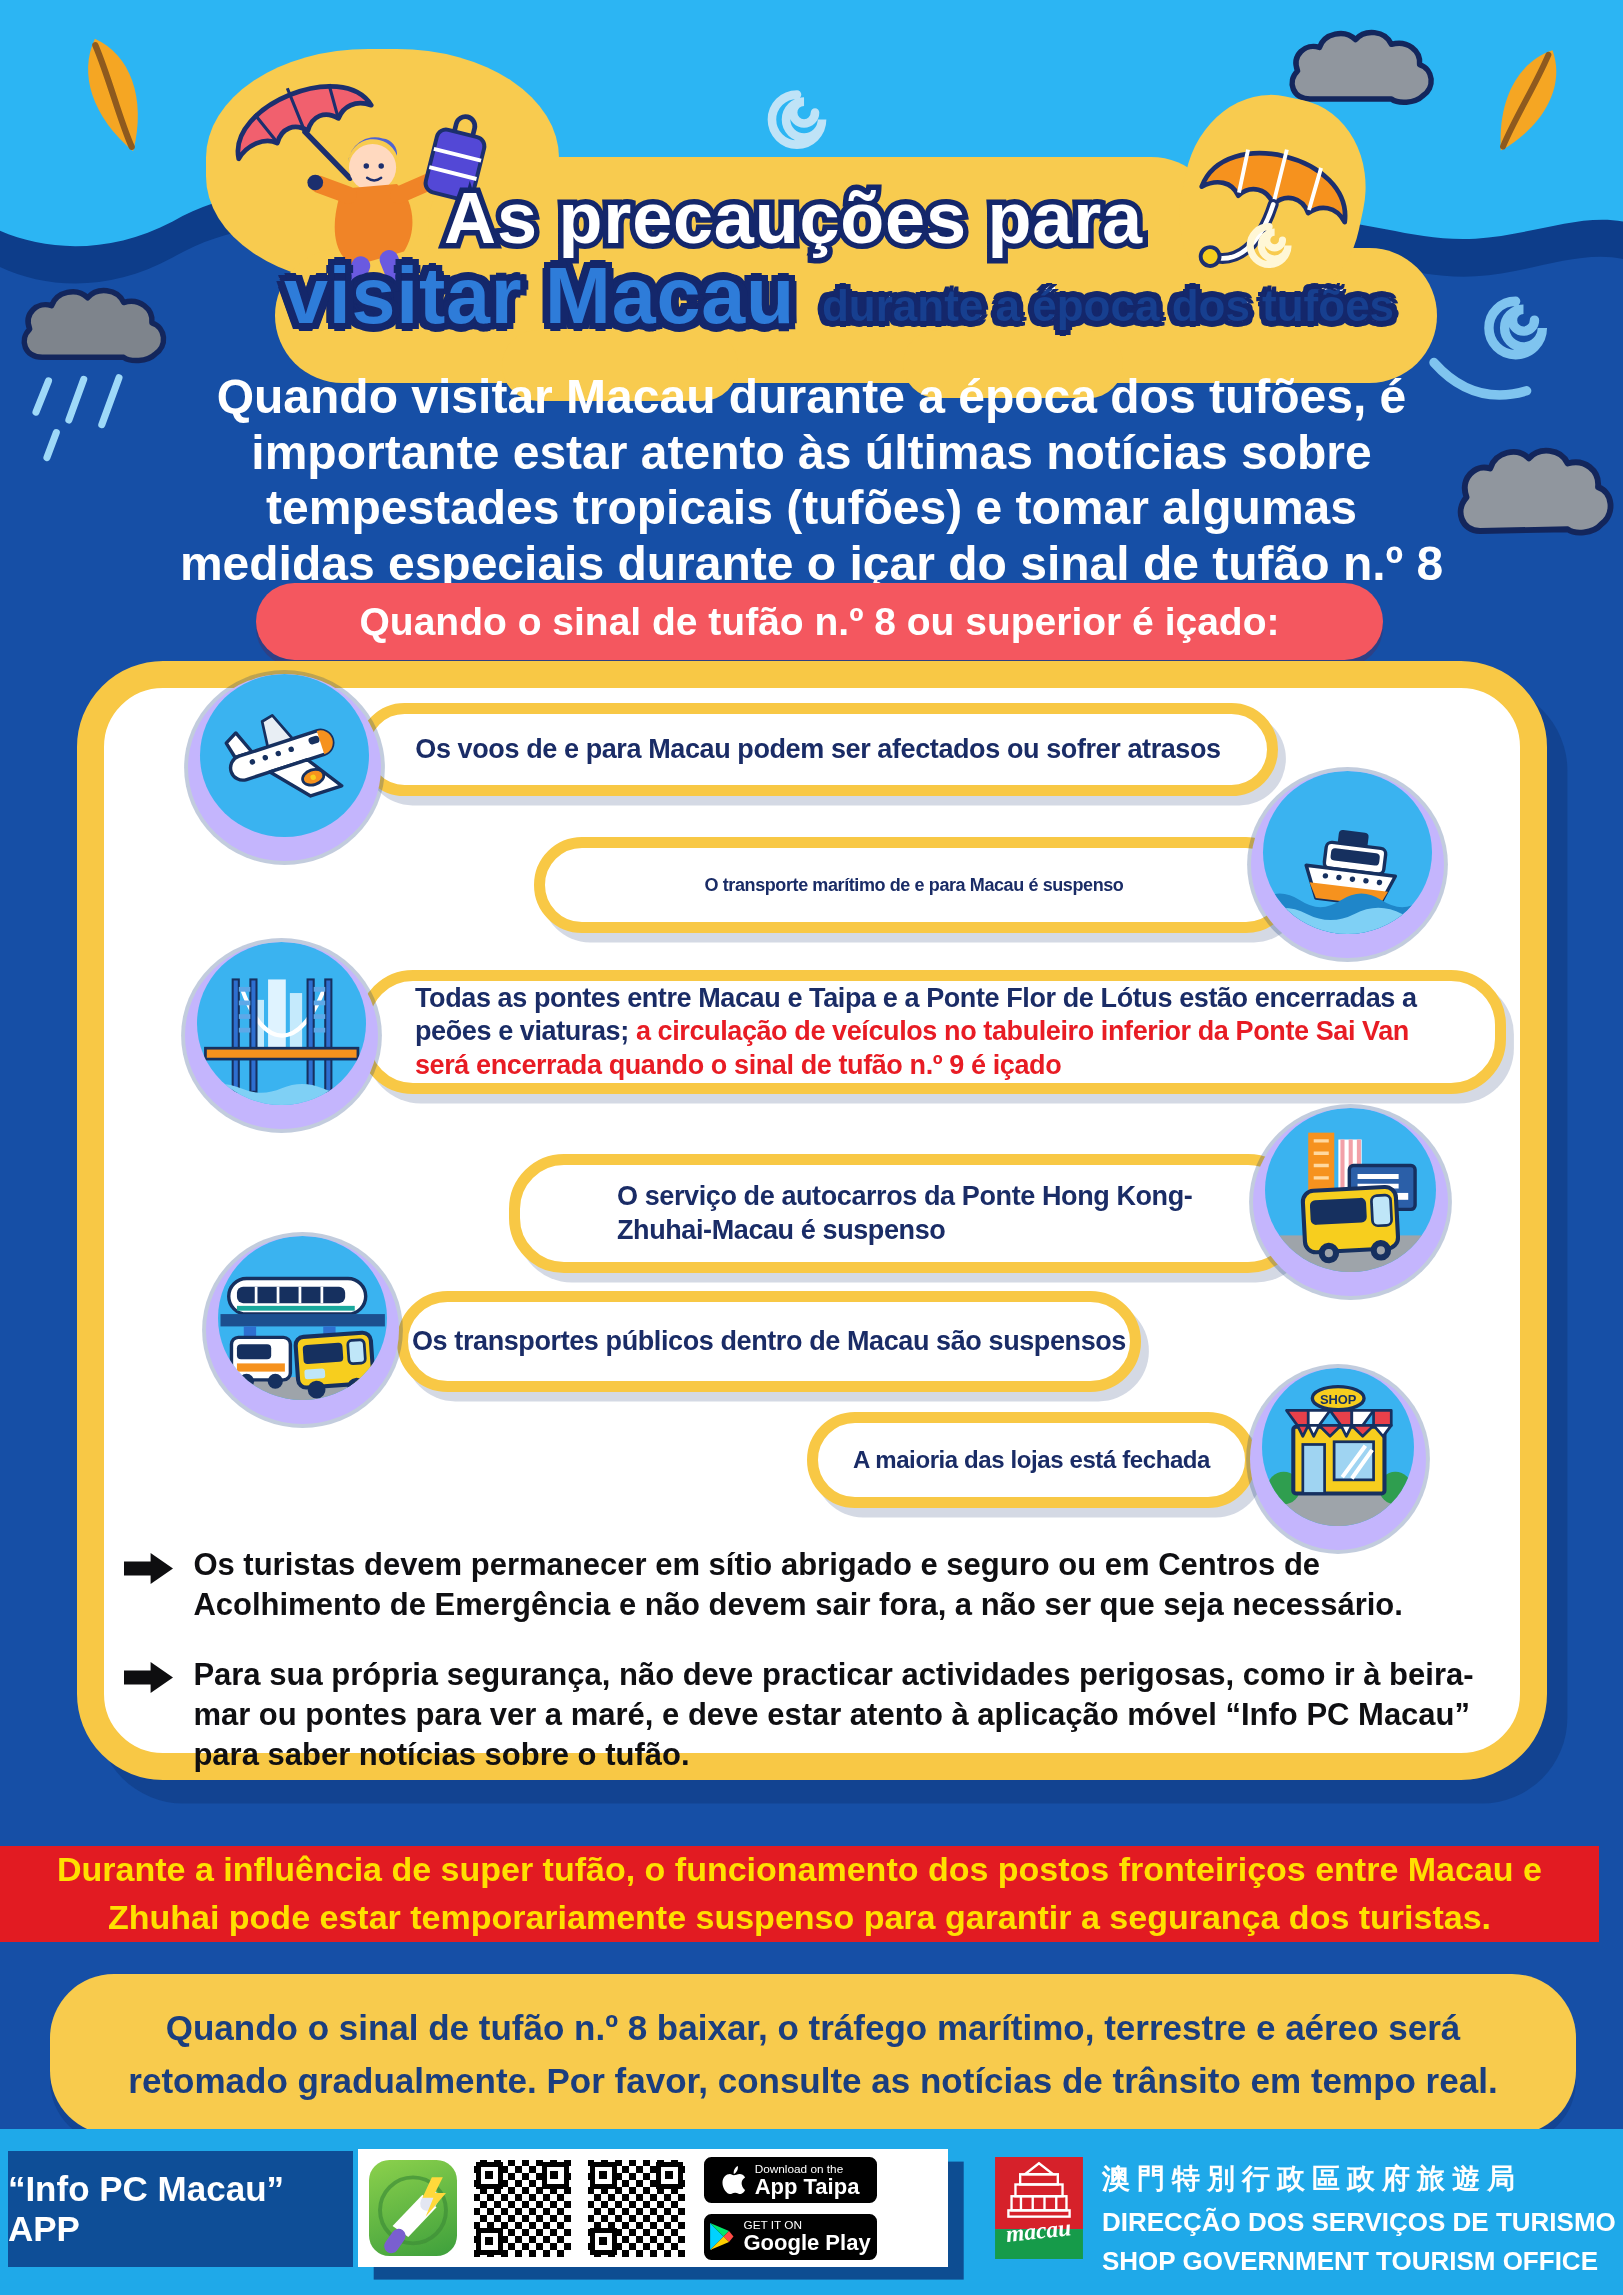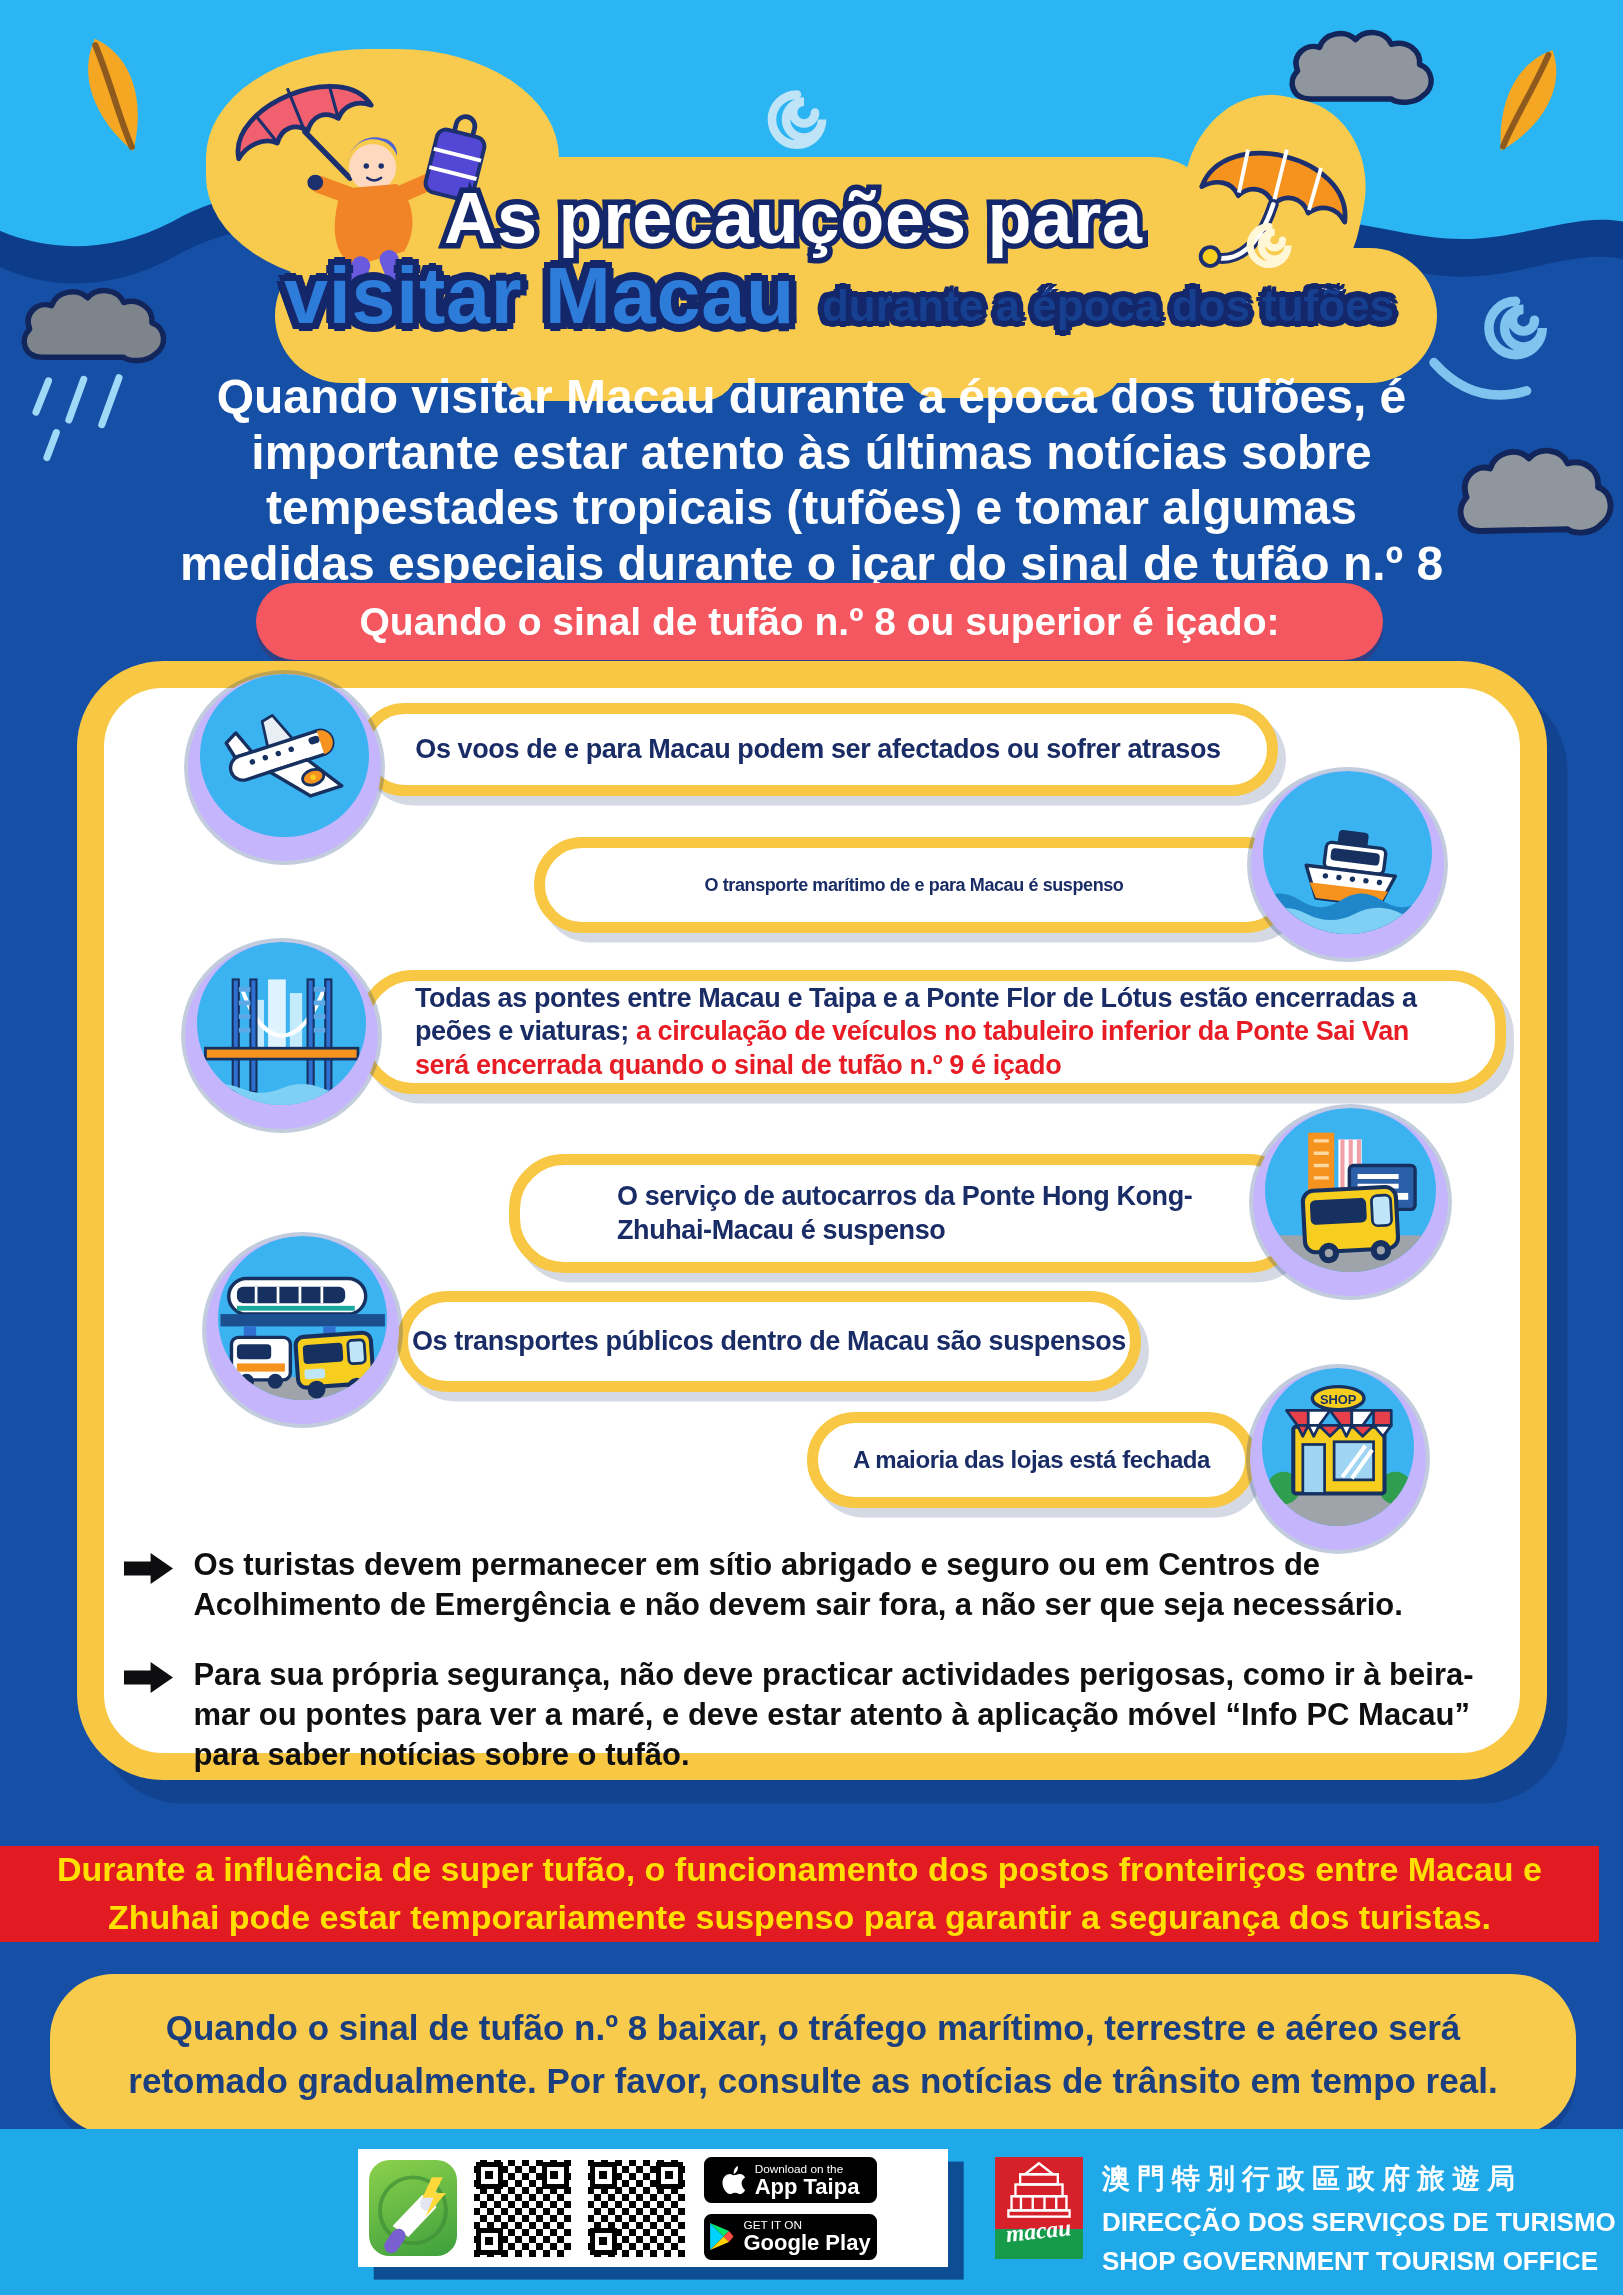--- a/index.html
+++ b/index.html
@@ -396,20 +396,23 @@
 
   <div class="abs alert-banner" style="left:0;top:1846px;width:1599px;height:96px;padding:0 22px;box-sizing:border-box;">
     <span>Durante a influência de super tufão, o funcionamento dos postos fronteiriços entre Macau e Zhuhai pode estar temporariamente suspenso para garantir a segurança dos turistas.</span>
   </div>
 
   <div class="abs resume-banner" style="left:50px;top:1974px;width:1526px;height:161px;padding:0 75px;box-sizing:border-box;">
     <span>Quando o sinal de tufão n.º 8 baixar, o tráfego marítimo, terrestre e aéreo será retomado gradualmente. Por favor, consulte as notícias de trânsito em tempo real.</span>
   </div>
 
   <div class="abs footer" style="left:0;top:2129px;width:1623px;height:166px;">
+    <div class="abs footer-appname" style="left:7.9px;top:22px;width:345px;height:116px;">
+      <span>“Info PC Macau” APP</span>
+    </div>
 
     <div class="abs footer-white" style="left:358px;top:20.4px;width:590px;height:118px;">
       <div class="app-icon">
         <svg viewBox="0 0 112 122" style="position:absolute;left:0;top:0;width:100%;height:100%;">
           <circle cx="56" cy="64" r="42" fill="none" stroke="#3E8E38" stroke-width="5" opacity="0.7"></circle>
           <polygon points="30,84 68,44 86,60 50,98" fill="#ffffff"></polygon>
           <ellipse cx="77" cy="52" rx="10" ry="14" fill="#E3E6F2" transform="rotate(40 77 52)"></ellipse>
           <rect x="24" y="86" width="18" height="34" rx="9" fill="#7A5FD0" transform="rotate(35 33 103)"></rect>
           <polygon points="80,22 94,22 84,42 98,42 72,72 82,48 68,48" fill="#FFD93B"></polygon>
         </svg>

